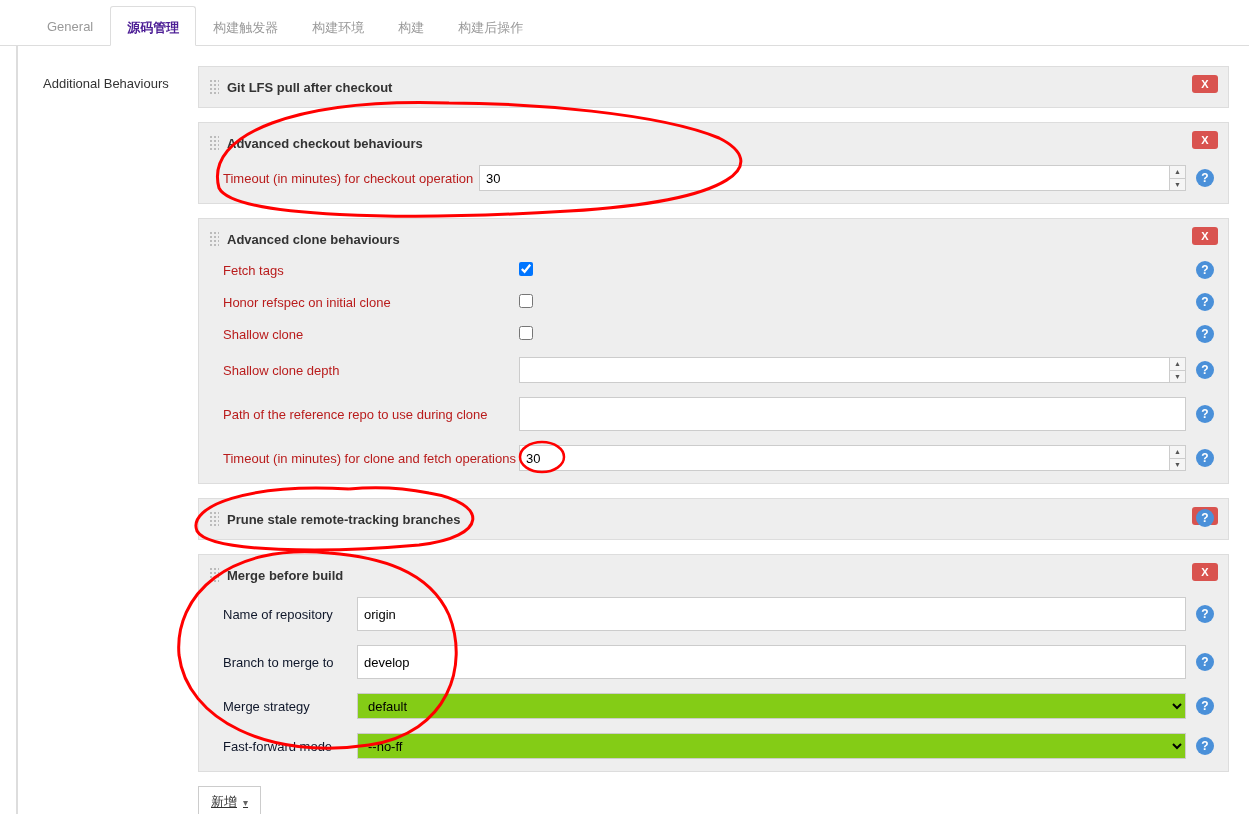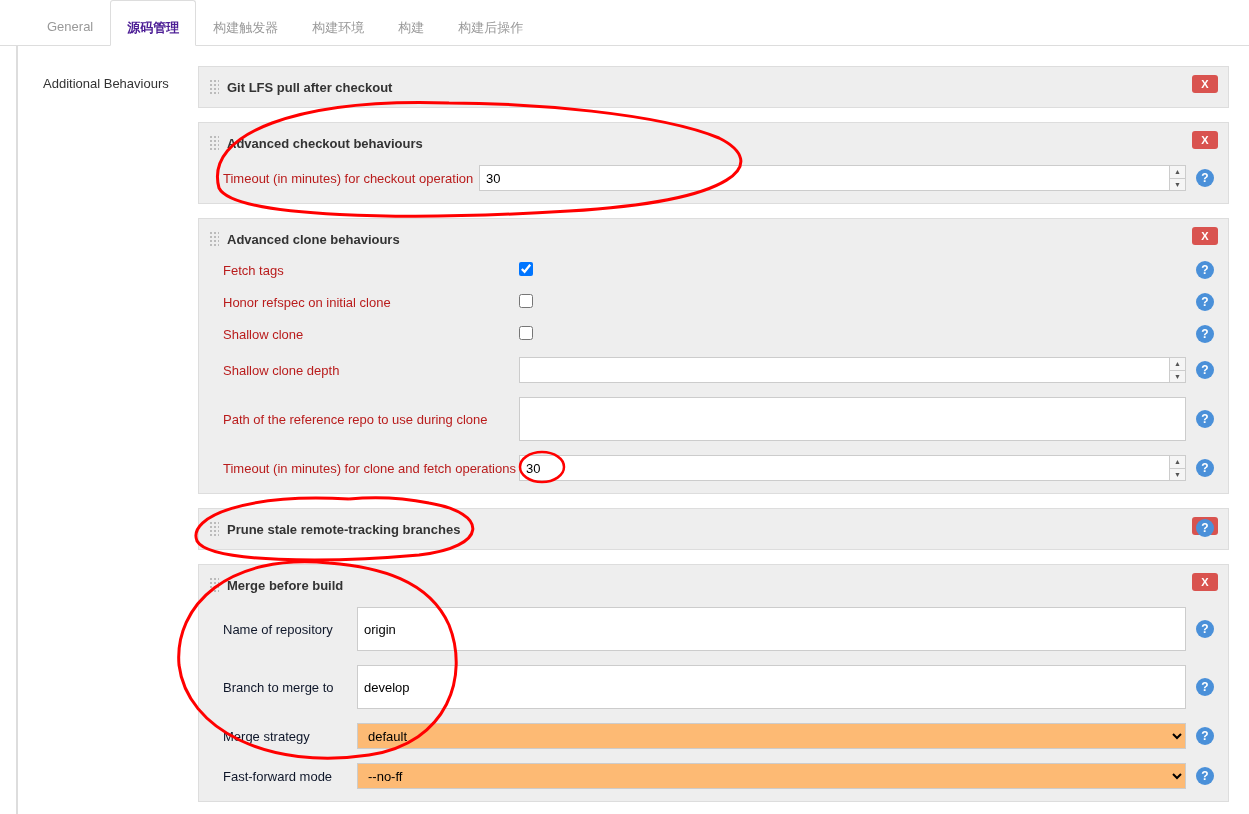--- a/index.html
+++ b/index.html
@@ -1,38 +1,38 @@
 <!DOCTYPE html>
 <html><head>
 <meta charset="utf-8">
 <style>
   * { box-sizing: border-box; margin: 0; padding: 0; }
   body { font-family: "Helvetica Neue", Arial, sans-serif; font-size: 13px; color: #333; background: #fff; }
   .tabs { display: flex; border-bottom: 1px solid #ddd; padding-left: 30px; }
-  .tab { padding: 18px 16px 8px; color: #999; cursor: pointer; border: 1px solid transparent; margin-bottom: -1px; }
+  .tab { padding: 12px 16px 8px; color: #999; cursor: pointer; border: 1px solid transparent; margin-bottom: -1px; margin-top: 6px; }
   .tab.active { color: #4c1d95; font-weight: bold; border: 1px solid #ddd; border-bottom: 1px solid #fff; border-radius: 3px 3px 0 0; background: #fff; }
   .content { display: flex; padding: 20px 0 0 0; border-left: 2px solid #ddd; margin-left: 16px; }
   .side-label { width: 180px; padding: 10px 0 0 25px; color: #333; }
   .main-col { flex: 1; padding-right: 20px; }
   .section { background: #eee; border: 1px solid #ddd; margin-bottom: 14px; padding: 12px 14px 12px 10px; position: relative; }
   .section-head { font-weight: bold; display: flex; align-items: center; }
   .drag-icon { width: 10px; height: 16px; background-image: radial-gradient(#bbb 1px, transparent 1px); background-size: 4px 4px; margin-right: 8px; flex-shrink: 0; }
   .delete-btn { position: absolute; top: 8px; right: 10px; background: #d9534f; color: #fff; font-weight: bold; width: 26px; height: 18px; border-radius: 3px; display: flex; align-items: center; justify-content: center; font-size: 11px; cursor: pointer; }
   .row { display: flex; align-items: center; margin-top: 14px; }
   .row-label { width: 310px; padding-left: 14px; color: #b91c1c; flex-shrink: 0; }
   .row-label-narrow { width: 148px; padding-left: 14px; color: #0f172a; flex-shrink: 0; }
   .row-input { flex: 1; }
-  .text-input { width: 100%; height: 44px; padding: 2px 6px; border: 1px solid #ccc; background: #fff; font-size: 13px; }
+  .text-input { width: 100%; height: 34px; padding: 2px 6px; border: 1px solid #ccc; background: #fff; font-size: 13px; }
   .num-input-wrap { flex: 1; position: relative; display: flex; }
   .num-input { width: 100%; height: 26px; padding: 2px 6px; border: 1px solid #ccc; background: #fff; font-size: 13px; }
   .spinner { position: absolute; right: 1px; top: 1px; bottom: 1px; width: 16px; display: flex; flex-direction: column; border-left: 1px solid #ccc; }
   .spinner div { flex: 1; display: flex; align-items: center; justify-content: center; font-size: 7px; color: #555; cursor: pointer; background: #f5f5f5; }
   .spinner div:first-child { border-bottom: 1px solid #ccc; }
   .help-icon { width: 18px; height: 18px; border-radius: 50%; background: #4a90d9; color: #fff; display: flex; align-items: center; justify-content: center; font-weight: bold; font-size: 12px; margin-left: 10px; cursor: pointer; flex-shrink: 0; }
-  .select { width: 100%; height: 26px; padding: 2px 6px; border: 1px solid #ccc; background: #fdba74; font-size: 13px; }
+  .select { width: 100%; height: 26px; padding: 2px 6px; border: 1px solid #ccc; background: #84cc16; font-size: 13px; }
   input[type="checkbox"] { width: 14px; height: 14px; }
   .add-btn { display: inline-flex; align-items: center; padding: 6px 12px; border: 1px solid #ccc; background: #fff; cursor: pointer; font-size: 13px; text-decoration: underline; }
   .add-btn::after { content: "▾"; margin-left: 6px; font-size: 10px; color: #666; }
   .section.with-help { padding-right: 44px; }
   .section-help { position: absolute; right: 14px; bottom: 12px; }
   svg.annot { position: absolute; pointer-events: none; z-index: 100; }
 </style>
 </head>
 <body>
 

